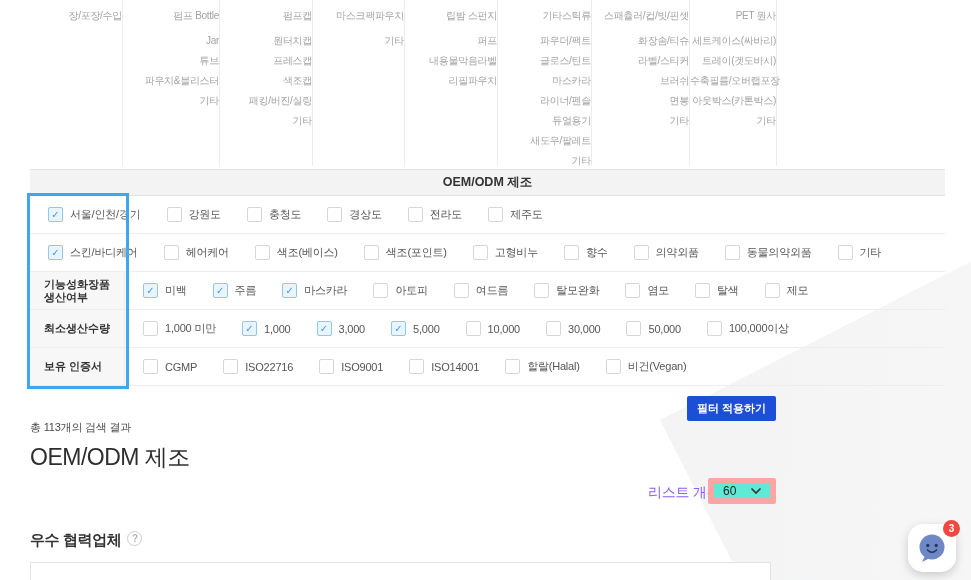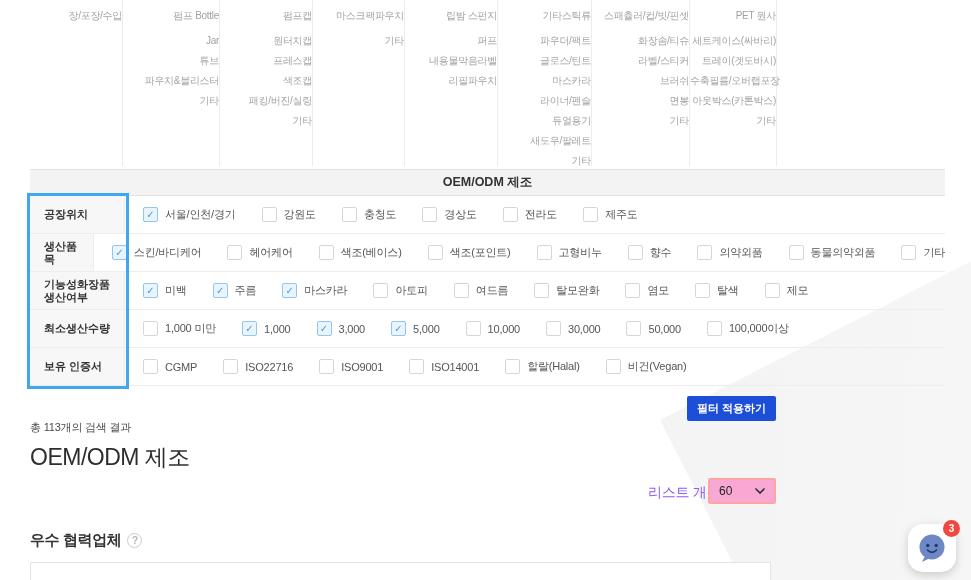--- a/index.html
+++ b/index.html
@@ -46,27 +46,27 @@
     color:#fff; font-size:11px; font-weight:bold; border:none; border-radius:2px; display:flex;
     align-items:center; justify-content:center; cursor:pointer; z-index:2; }
 
   
   .results { position:absolute; left:30px; top:420px; width:746px; text-align:left; z-index:1; }
   .count-text { font-size:11px; color:#4a4a4a; letter-spacing:-0.2px; }
   .big-title { margin-top:7px; font-size:23px; color:#2e2e2e; font-weight:500; letter-spacing:-0.5px; }
 
   
   .list-count-label { position:absolute; left:648px; top:484px; font-size:14px; color:#8b5cf6; letter-spacing:-0.3px; z-index:2; }
-  .list-select { position:absolute; left:708px; top:478px; width:68px; height:26px; border:2px solid #fca5a5;
-    border-radius:2px; background:#f9a8d4; display:flex; align-items:center; padding:0 9px; font-size:12px;
+  .list-select { position:absolute; left:708px; top:478px; width:68px; height:26px; border:6px solid #fca5a5;
+    border-radius:2px; background:#5eead4; display:flex; align-items:center; padding:0 9px; font-size:12px;
     color:#222; cursor:pointer; z-index:2; }
   .list-select .val { flex:1; }
 
   
-  .partners-title { position:absolute; left:30px; top:531px; display:flex; align-items:center; gap:6px;
+  .partners-title { position:absolute; left:30px; top:531px; display:flex; gap:6px;
     font-size:15px; font-weight:bold; color:#333; letter-spacing:-0.4px; z-index:1; }
   .help-circle { width:15px; height:15px; border:1px solid #ccc; border-radius:50%; color:#b5b5b5;
     font-size:10px; font-weight:bold; display:inline-flex; align-items:center; justify-content:center; cursor:pointer; }
   .partners-box { position:absolute; left:30px; top:562px; width:741px; height:40px;
     border:1px solid #e3e3e3; background:#fff; z-index:1; }
 
   
   .chat { position:absolute; left:908px; top:524px; width:48px; height:48px; background:#fff;
     border-radius:15px; box-shadow:0 3px 10px rgba(0,0,0,0.18); display:flex; align-items:center;
     justify-content:center; cursor:pointer; z-index:10; }
@@ -139,21 +139,20 @@
     <div class="tcol no-border" style="flex:1"></div>
   </div>
 
   <div class="section-bar">
     <span>OEM/ODM 제조</span>
   </div>
 
   <div class="filter-table">
 
     <div class="frow">
-      <div class="flabel">공장위치</div>
       <div class="fopts">
         <label class="cb checked">
             <span class="box"></span>
             <span class="cbl">서울/인천/경기</span>
           </label>
         <label class="cb">
             <span class="box"></span>
             <span class="cbl">강원도</span>
           </label>
         <label class="cb">
@@ -169,21 +168,20 @@
             <span class="cbl">전라도</span>
           </label>
         <label class="cb">
             <span class="box"></span>
             <span class="cbl">제주도</span>
           </label>
       </div>
     </div>
 
     <div class="frow">
-      <div class="flabel">생산품목</div>
       <div class="fopts">
         <label class="cb checked">
             <span class="box"></span>
             <span class="cbl">스킨/바디케어</span>
           </label>
         <label class="cb">
             <span class="box"></span>
             <span class="cbl">헤어케어</span>
           </label>
         <label class="cb">

